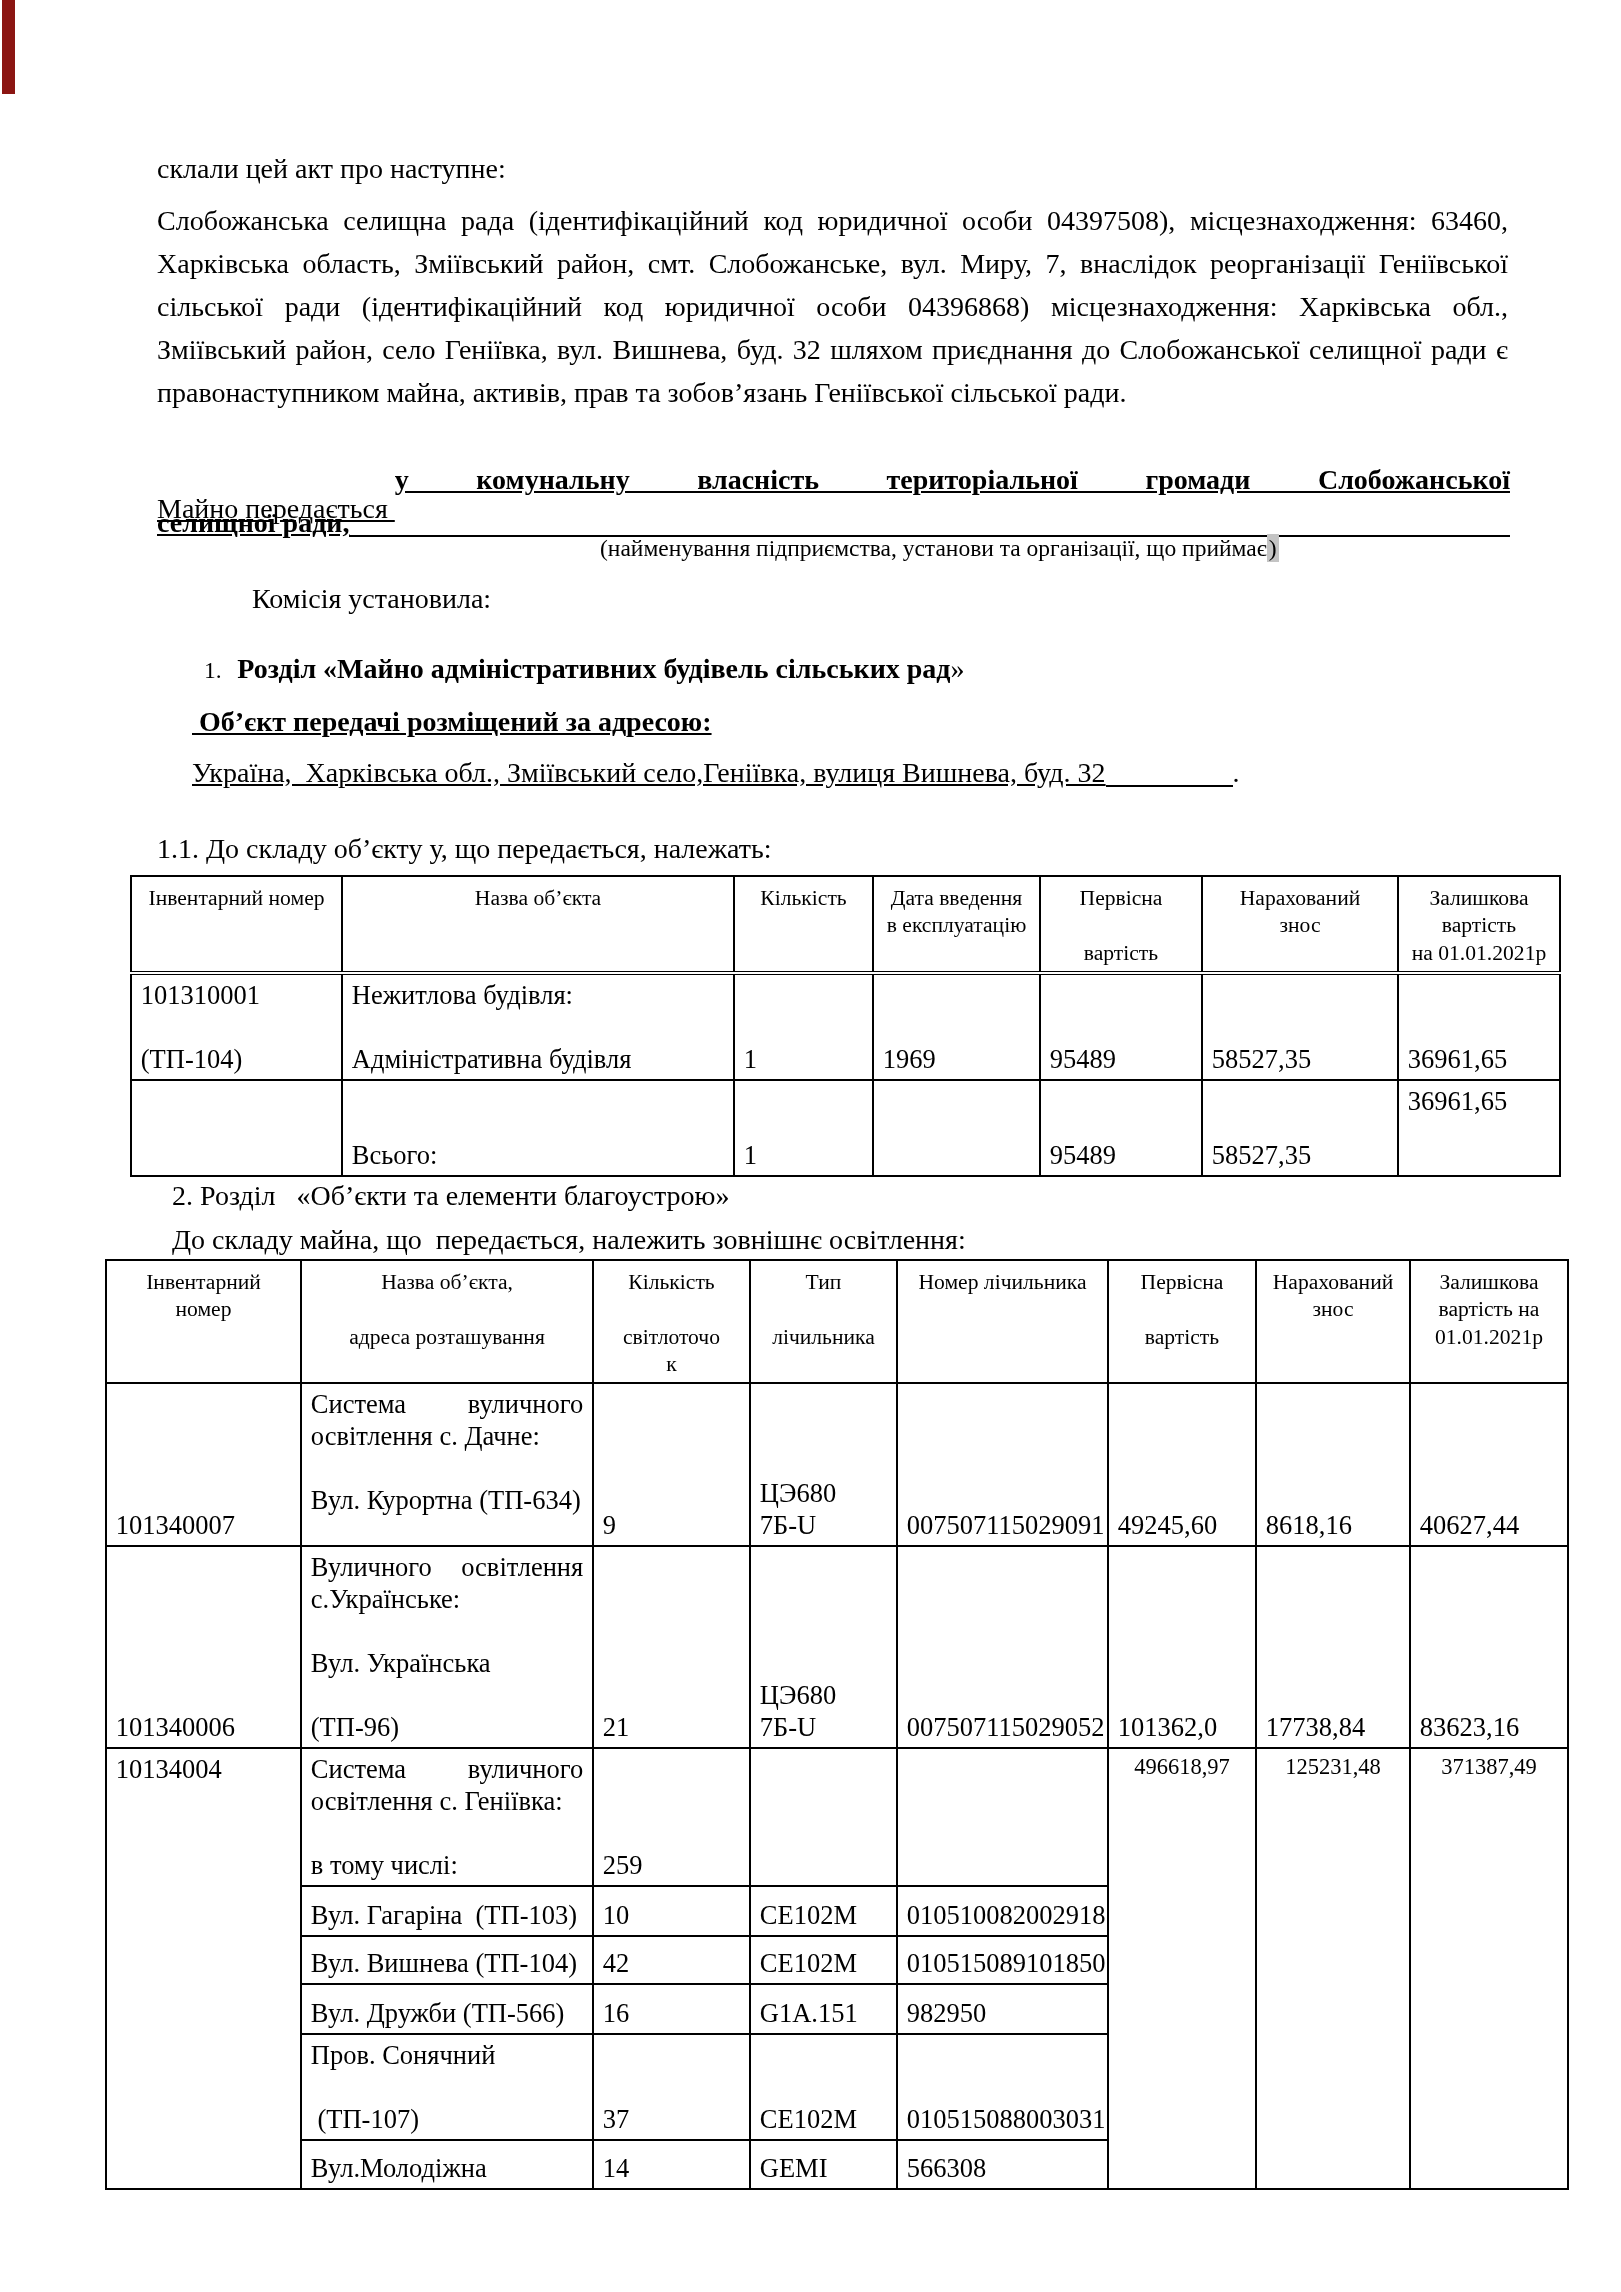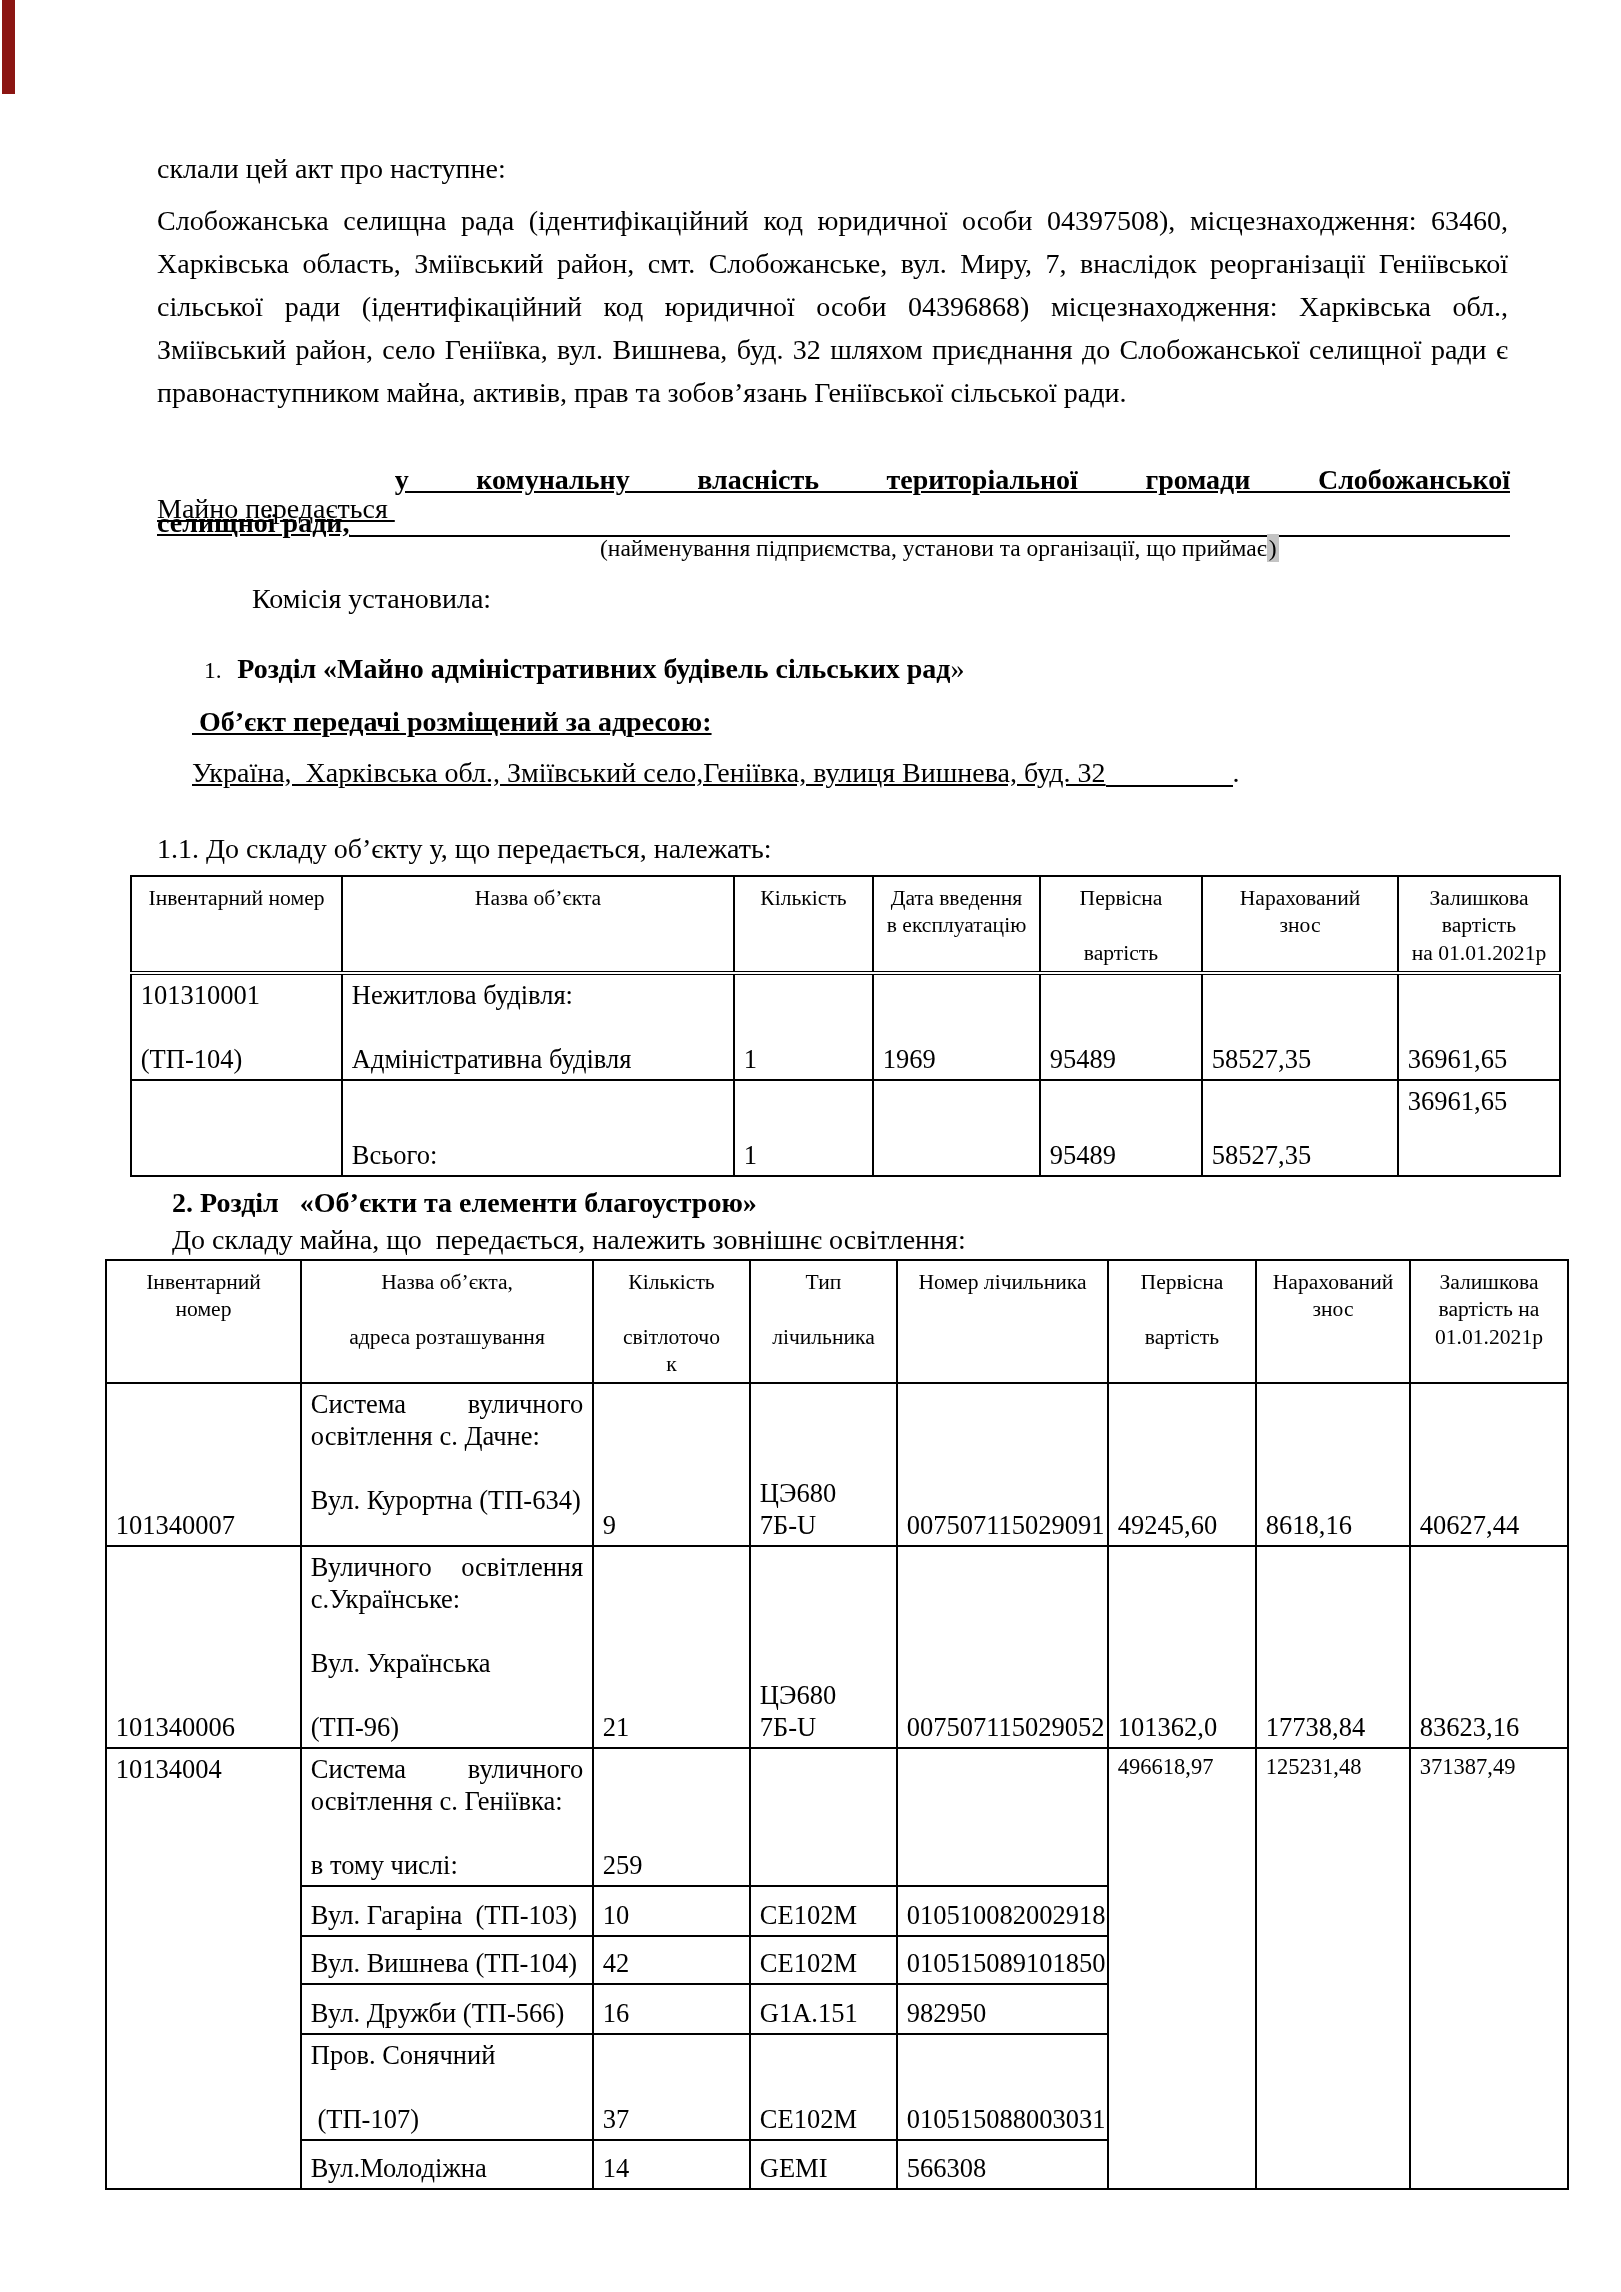--- a/index.html
+++ b/index.html
@@ -8,21 +8,21 @@
     width:1621px;height:2293px;
     background:#ffffff;
     font-family:"Liberation Serif","DejaVu Serif",serif;
     color:#000;
     overflow:hidden;
   }
   .abs{position:absolute;}
   .body-text{font-size:28px;line-height:43px;}
   .just{text-align:justify;}
   .u{text-decoration:underline;}
-  .b{font-weight:bold;margin-top:7px;}
+  .b{font-weight:normal;}
   .pre{white-space:pre-line;margin-left:48px;}
   .prehard{white-space:pre;}
   .red-bar{position:absolute;left:2px;top:0;width:12.7px;height:94px;background:#8b1512;}
   .flexline{display:flex;align-items:stretch;}
   .grow-just{flex:1;text-align:justify;text-align-last:justify;}
   .fill-underline{flex:1;border-bottom:2px solid #000;margin-bottom:6.9px;}
   .fill-underline.fixed{flex:0 0 127px;}
   .caption{font-size:23.5px;line-height:29px;}
   .gray-paren{background:#c4c4c4;padding:1px 2px;}
   .h-num{font-size:23.5px;margin-right:15.7px;}
@@ -30,21 +30,21 @@
   
   table{border-collapse:collapse;table-layout:fixed;background:#fff;padding-left:16px;}
   td,th{border:2px solid #000;padding:3.9px 8.8px;vertical-align:bottom;
         font-size:26.5px;line-height:32px;overflow:hidden;box-sizing:border-box;
         text-align:left;font-weight:normal;}
   th{vertical-align:top;text-align:center;font-size:21.6px;line-height:27.4px;
      white-space:pre-line;padding-top:7.8px;}
   .t1 tr.head th{border-bottom:4.9px double #000;}
   .t2 tr.head th{border-bottom:2.9px solid #000;}
   .vtop{vertical-align:top;}
-  .small-num{font-size:22.5px;line-height:27.4px;}
+  .small-num{font-size:22.5px;line-height:27.4px;text-align:center;}
   .sep-bottom td{border-bottom:2.9px solid #000;}
 </style>
 </head>
 <body>
 
 <div class="page">
 
   <div class="red-bar"></div>
 
   <div class="abs body-text" style="left:157px;top:147px;width:1351px;">склали цей акт про наступне:</div>

